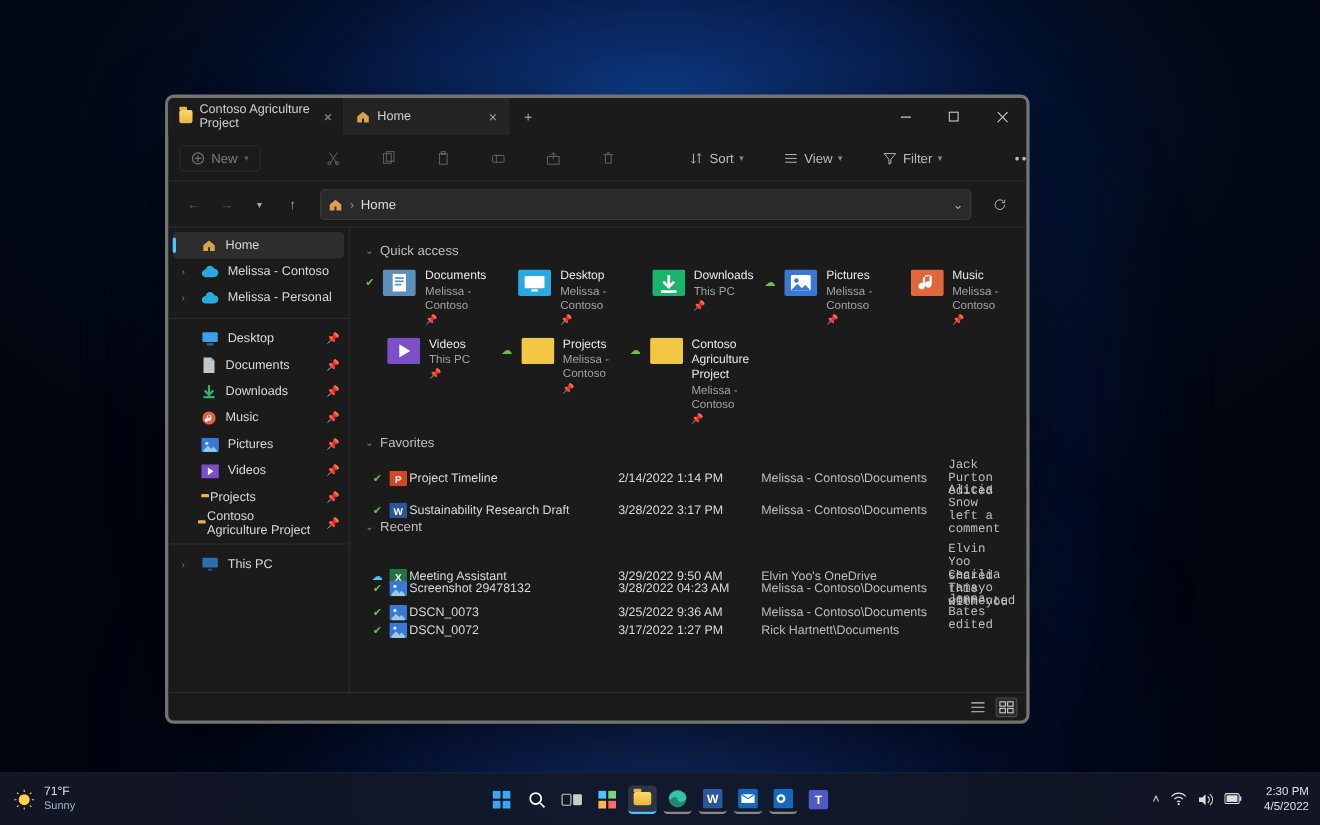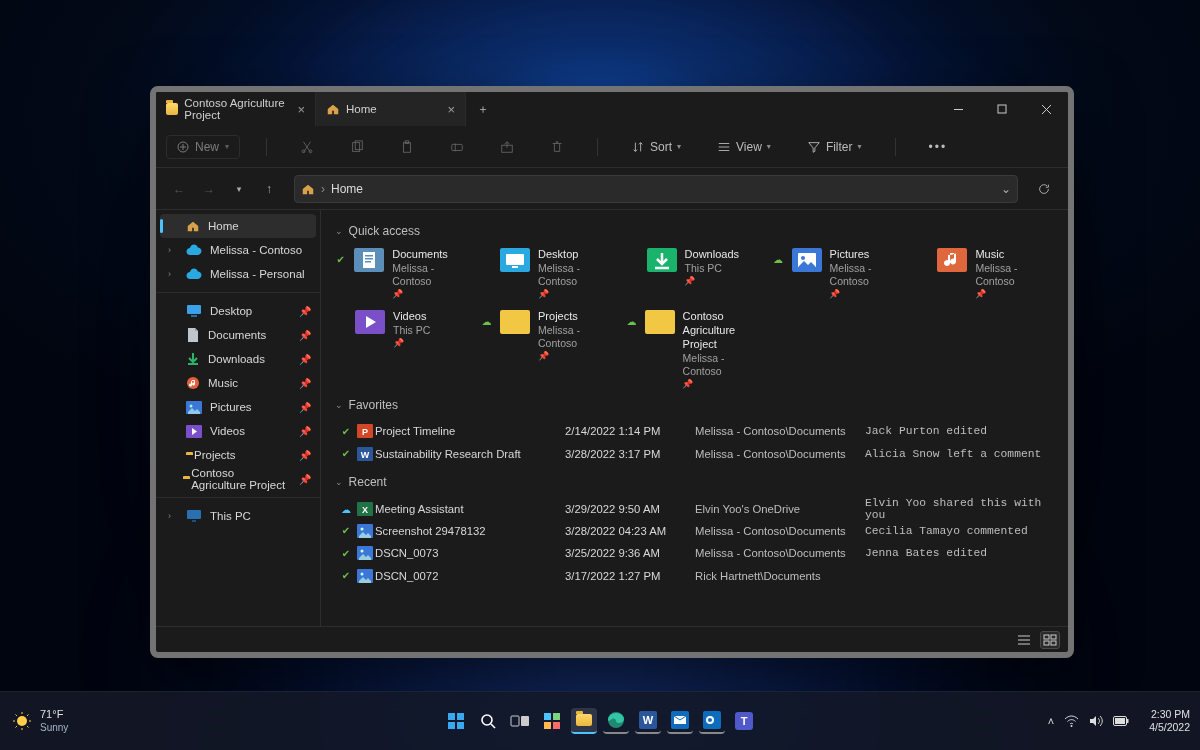--- a/index.html
+++ b/index.html
@@ -17,22 +17,22 @@
     filter: blur(30px);
   }
   .bloom2 {
     position:absolute; left:50%; bottom:-280px; transform:translateX(-50%);
     width:1000px; height:720px;
     background: radial-gradient(ellipse at 50% 50%, rgba(60,120,255,0.25), rgba(20,60,170,0.15) 40%, transparent 70%);
     filter: blur(30px);
   }
   
   .window {
-    position: absolute; left: 150px; top: 86px; width: 924px; height: 572px;
-    background: #1b1b1b; border: 6px solid #737373; border-radius: 8px;
+    position: absolute; left: 150px; top: 86px; width: 786px; height: 572px;
+    background: #1b1b1b; border: 3px solid #737373; border-radius: 8px;
     display: flex; flex-direction: column; box-shadow: 0 20px 60px rgba(0,0,0,0.6);
     overflow: hidden;
   }
   .titlebar { height: 34px; display: flex; align-items: stretch; background: #1b1b1b; }
   .tab {
     display: flex; align-items: center; gap: 6px; padding: 0 10px;
     min-width: 150px; max-width: 160px; font-size: 11.5px; color: #d0d0d0;
     border-right: 1px solid #2a2a2a; cursor: default;
   }
   .tab.inactive { background: #1b1b1b; }
@@ -103,21 +103,21 @@
   .frow .badge.cloud { color:#4cc2ff; }
   .frow .ico { width:16px; height:14px; }
   .frow .loc { color:#bdbdbd; }
   .frow .act { color:#bdbdbd;font-family:Liberation Mono, monospace; }
   
   .statusbar { height:26px; border-top:1px solid #2d2d2d; display:flex; align-items:center; justify-content:flex-end; padding:0 8px; gap:6px; }
   .viewbtn { width:20px; height:18px; display:flex; align-items:center; justify-content:center; color:#ccc; border:1px solid transparent; border-radius:3px;}
   .viewbtn.active { border-color:#4a4a4a; background:#2a2a2a; }
   
   .taskbar {
-    position:absolute; left:0; right:0; bottom:0; height:59px;
+    position:absolute; left:0; right:0; bottom:0; height:48px;
     background: rgba(20,25,40,0.85); backdrop-filter: blur(20px);
     display:flex; align-items:center; color:#e0e0e0; font-size:11px;
     border-top:1px solid rgba(255,255,255,0.05);
   }
   .tb-left { display:flex; align-items:center; gap:8px; padding-left:12px; }
   .tb-center { position:absolute; left:50%; transform:translateX(-50%); display:flex; align-items:center; gap:6px;}
   .tb-right { margin-left:auto; display:flex; align-items:center; gap:10px; padding-right:10px;}
   .tb-ico { width:26px; height:26px; border-radius:4px; display:flex; align-items:center; justify-content:center; }
   .tb-ico.running { border-bottom:2px solid #888; }
   .tb-ico.active { background:rgba(255,255,255,0.12); border-bottom:2px solid #4cc2ff;}

